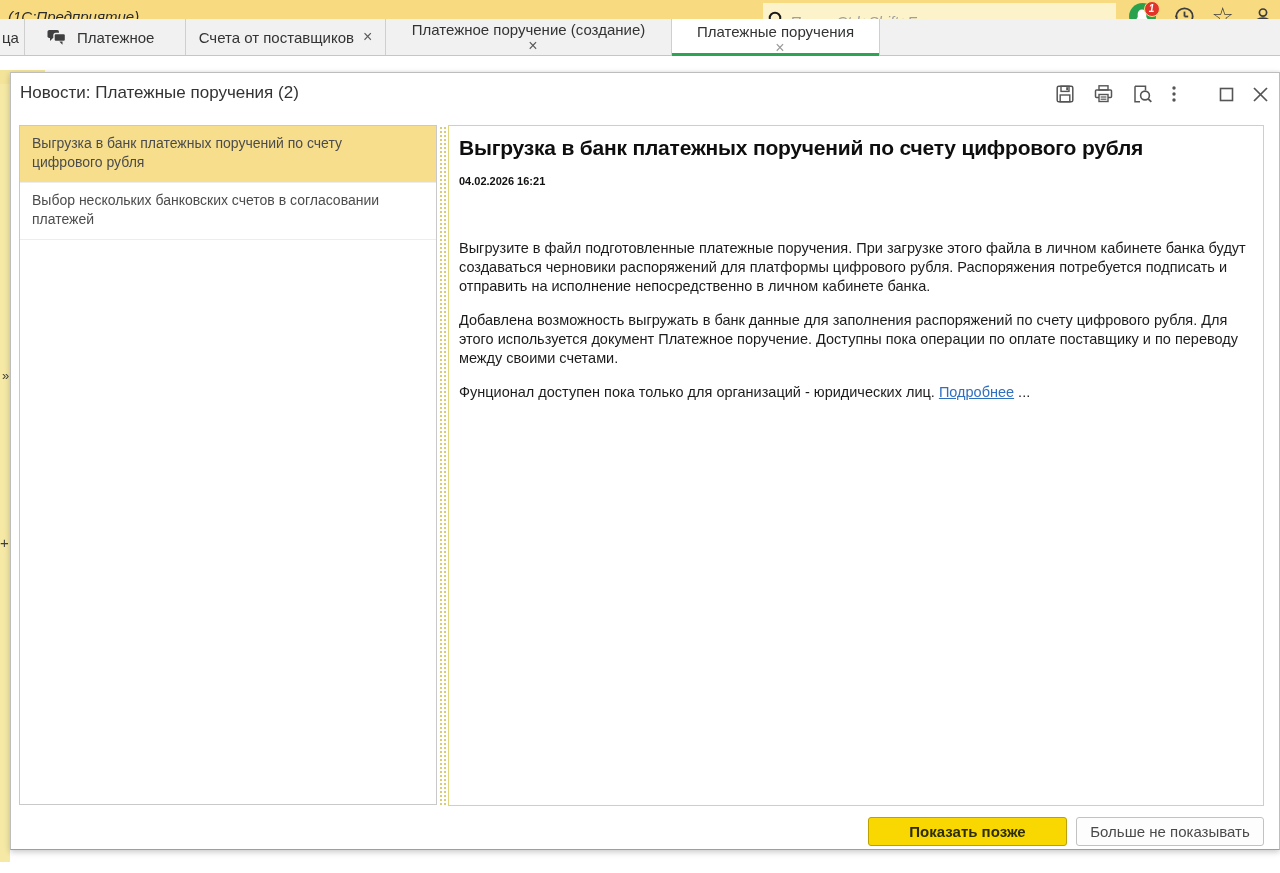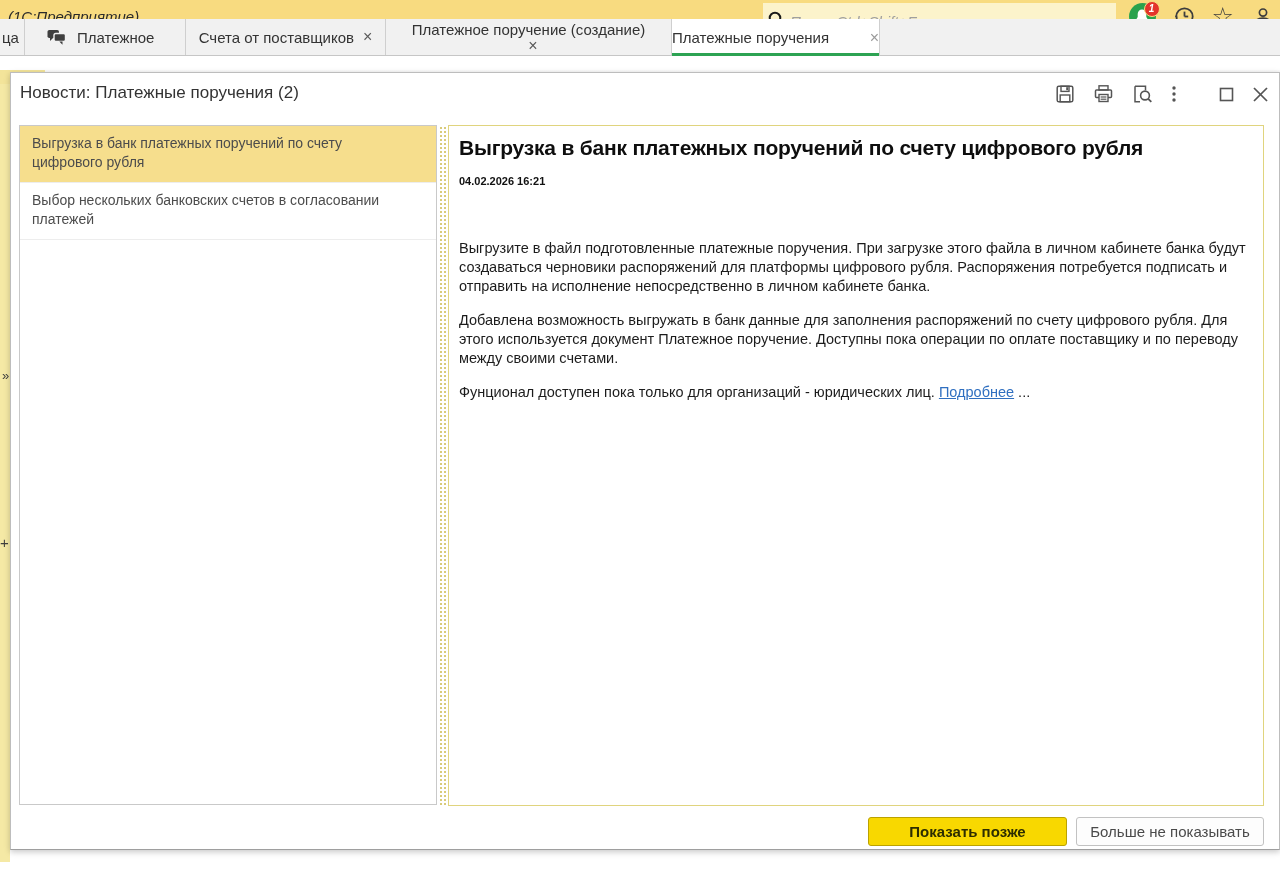--- a/index.html
+++ b/index.html
@@ -148,21 +148,21 @@
     <div class="tab" style="left:186px;width:200px;justify-content:center;">
       <span>Счета от поставщиков</span>
       <span class="x">×</span>
     </div>
 
     <div class="tab" style="left:386px;width:286px;justify-content:center;flex-direction:column;">
       <span>Платежное поручение (создание)</span>
       <span class="x">×</span>
     </div>
 
-    <div class="tab active" style="left:672px;width:208px;justify-content:space-between;">
+    <div class="tab active" style="left:672px;width:208px;justify-content:flex-end;flex-direction:column;">
       <span>Платежные поручения</span>
       <span class="x">×</span>
       <div class="underline"></div>
     </div>
   </div>
 
   <div class="understrip">
     <div class="yellowblock"></div>
     <div class="ghost-btn"></div>
   </div>

